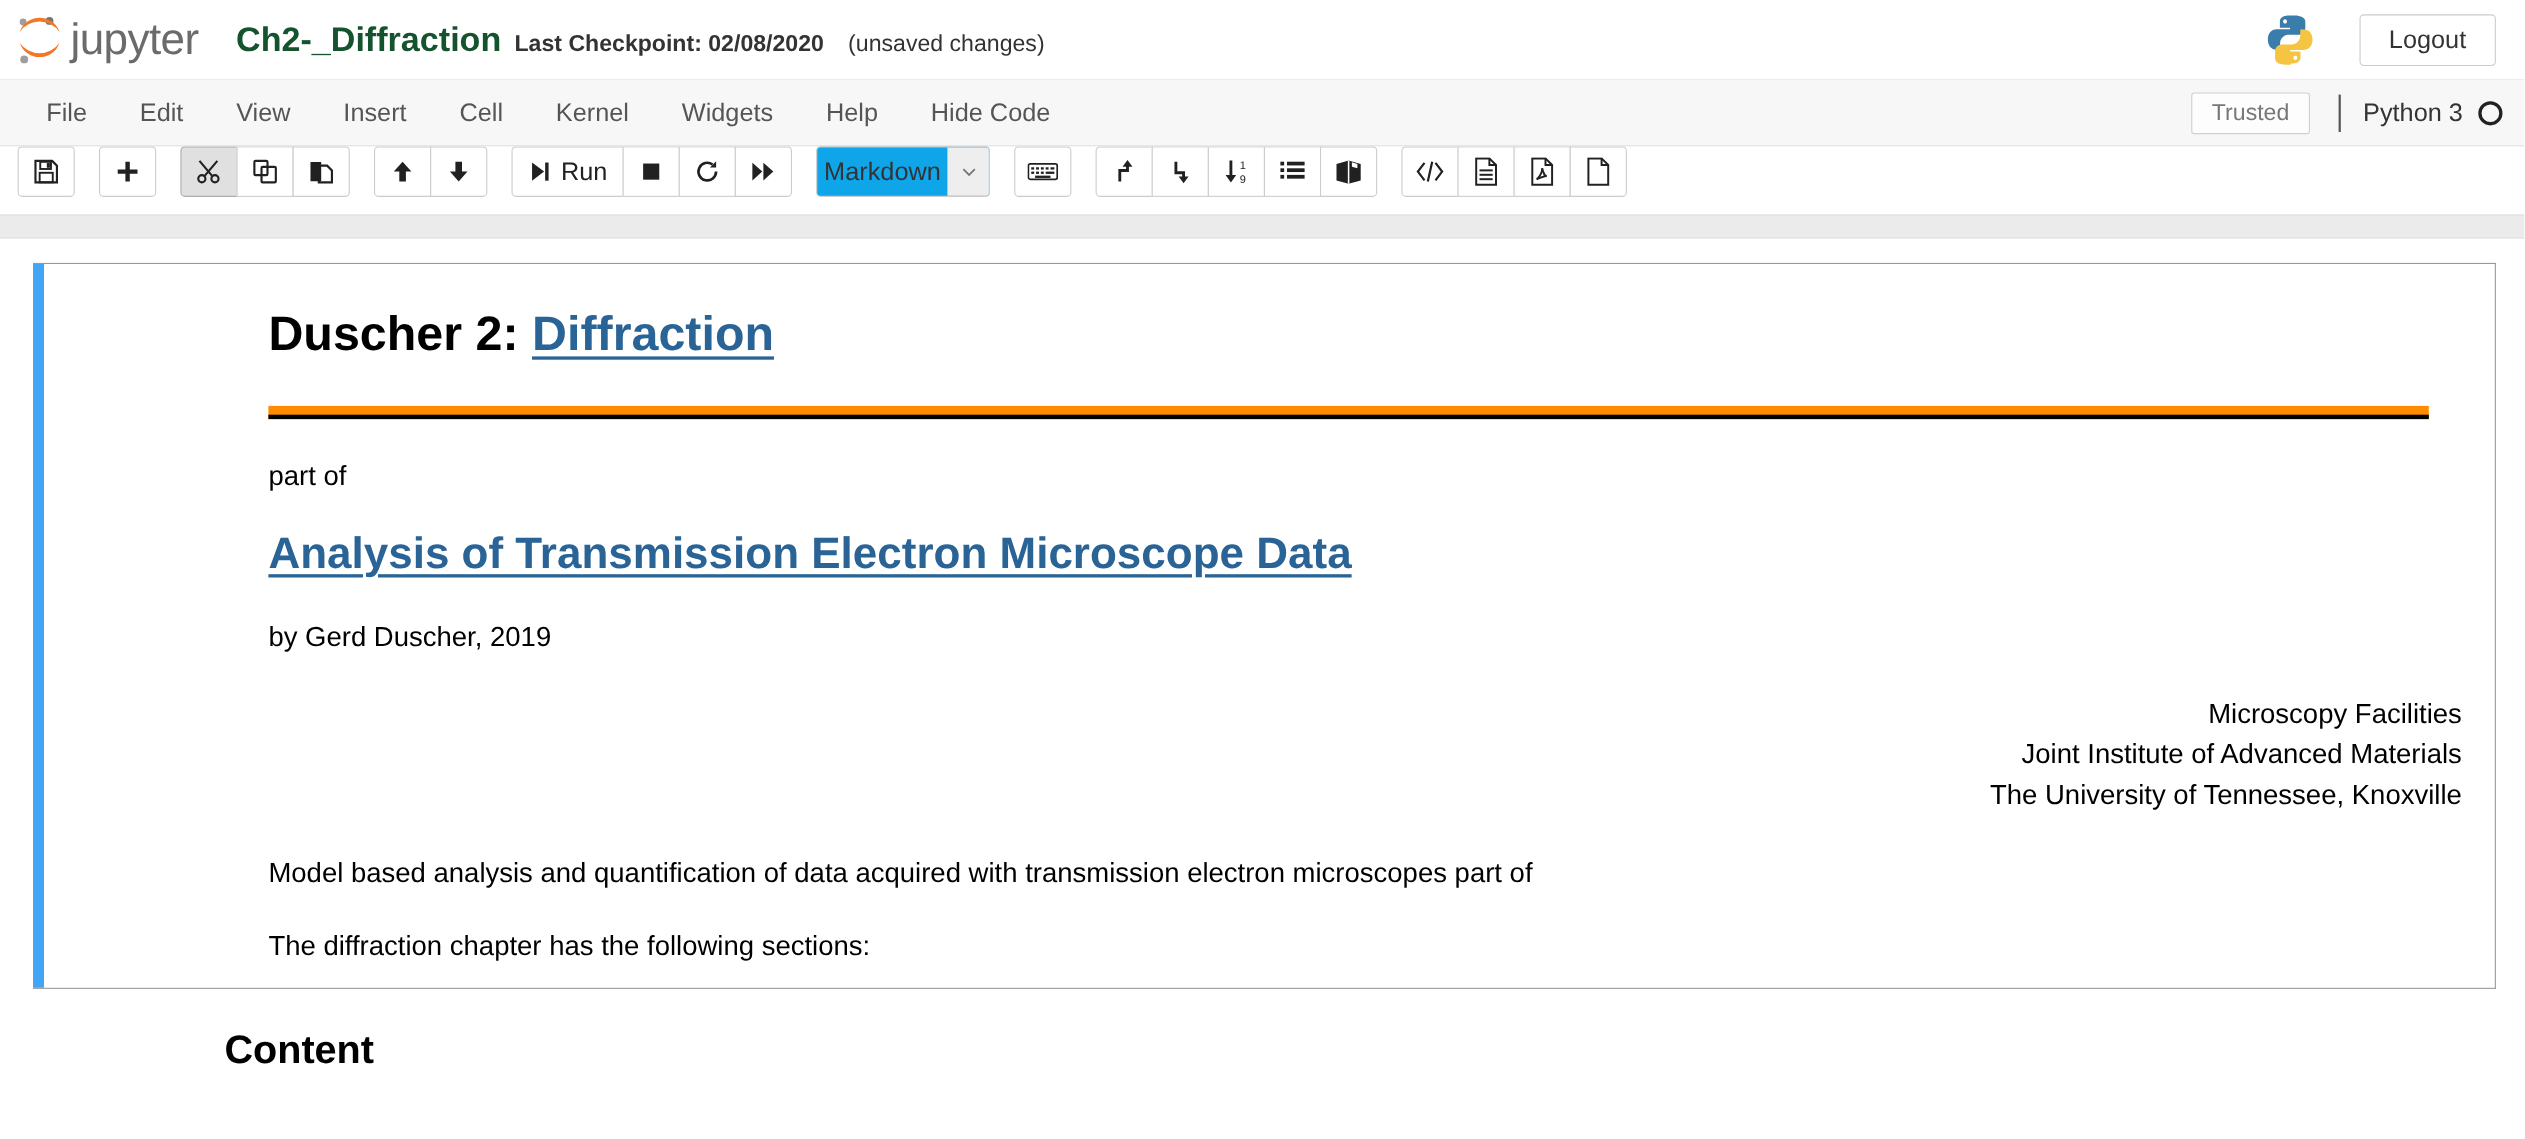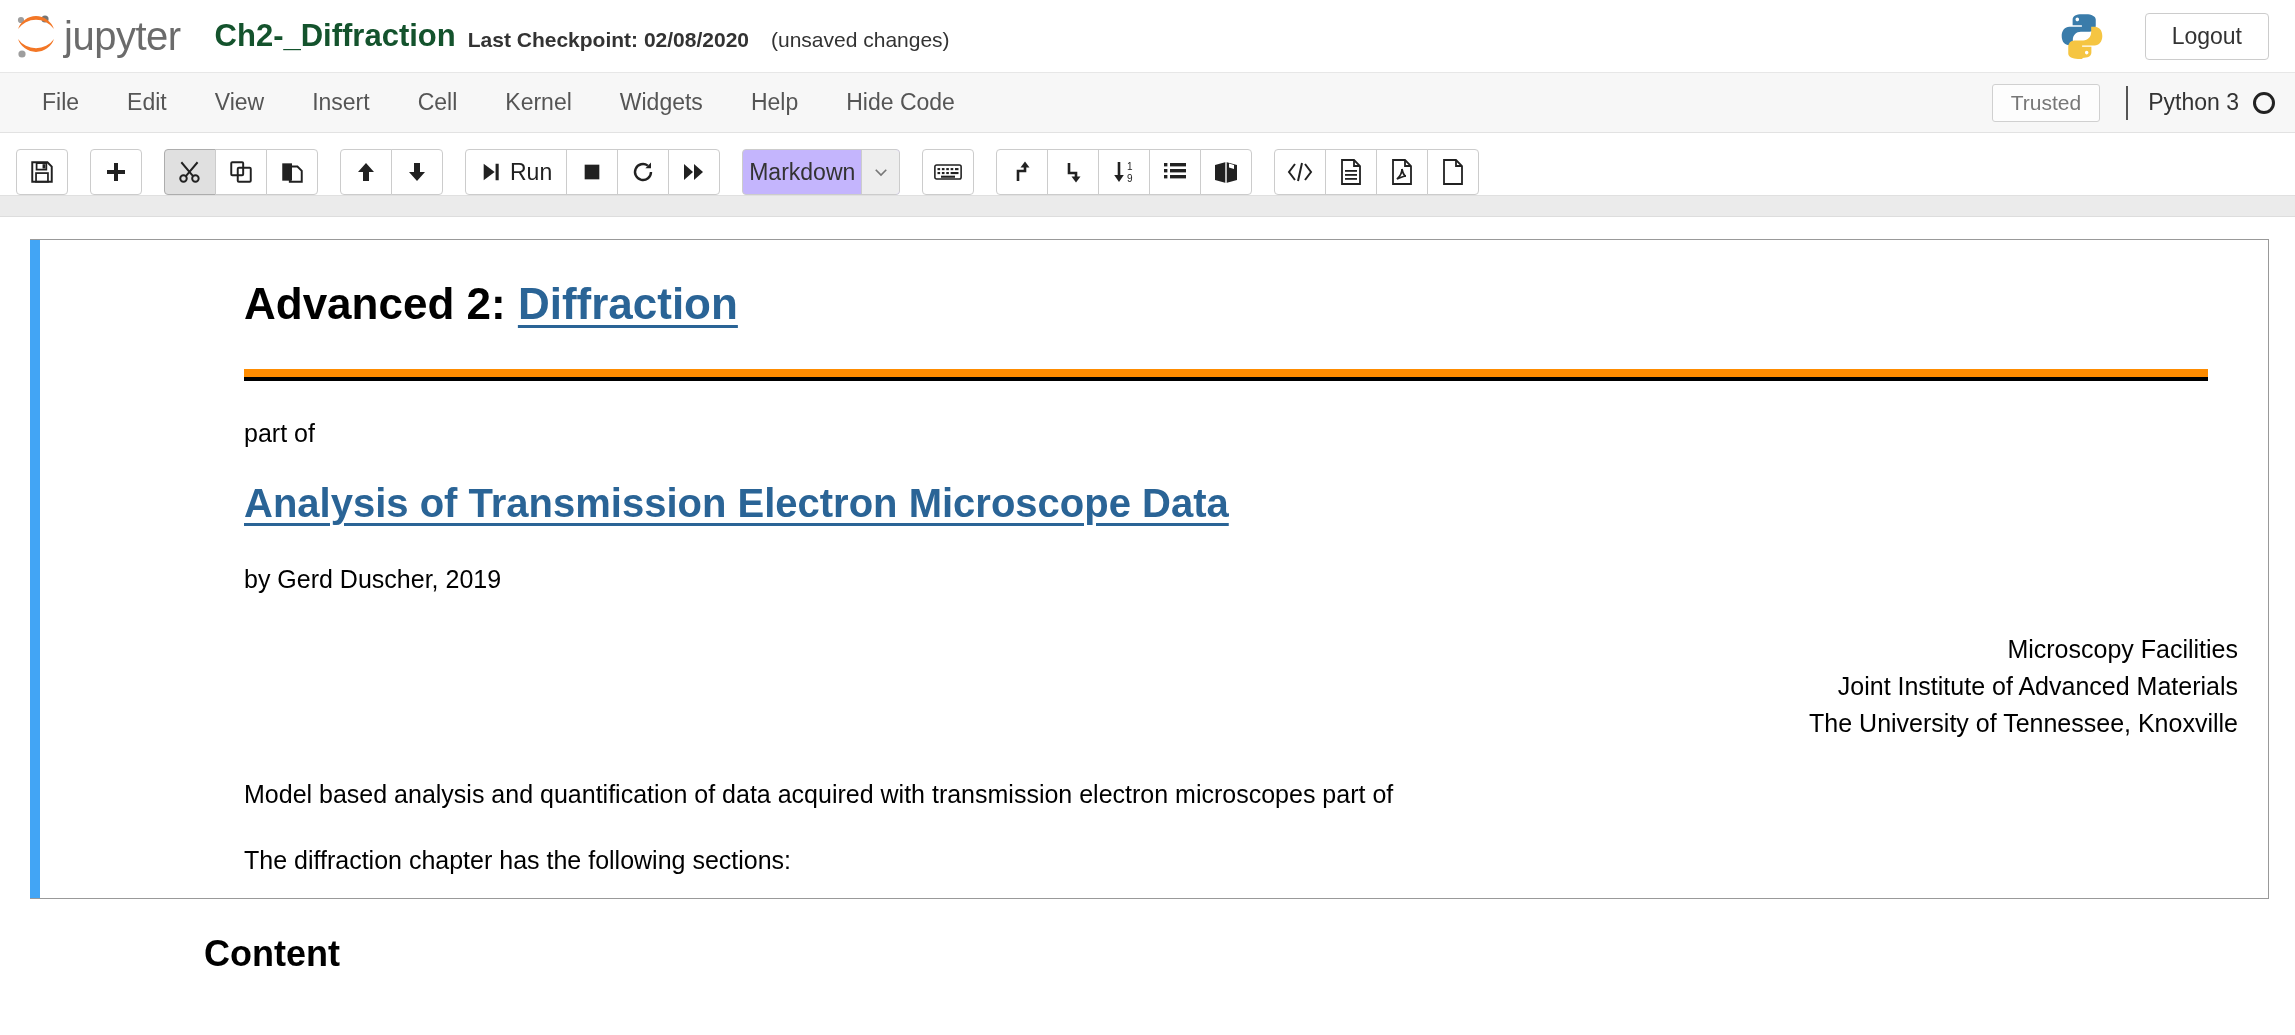--- a/index.html
+++ b/index.html
@@ -121,21 +121,21 @@
   .kernel-idle {
     width: 22px; height: 22px; border: 3px solid #222;
     border-radius: 50%; display: inline-block; margin-right: 4px;
   }
 
   
   .toolbar {
     height: 62px;
     background: #ffffff;
     display: flex;
-    align-items: flex-end;
+    align-items: flex-start;
     padding: 0 16px;
     gap: 0;
   }
   .btn-group { display: flex; margin-right: 22px; }
   .tb-btn {
     width: 52px; height: 46px;
     border: 1px solid #cccccc;
     background: #ffffff;
     display: flex; align-items: center; justify-content: center;
     cursor: pointer;
@@ -146,21 +146,21 @@
   .btn-group .tb-btn:last-child  { border-radius: 0 4px 4px 0; }
   .btn-group .tb-btn:only-child  { border-radius: 4px; }
   .tb-btn.active { background: #e0e0e0; border-color: #adadad; }
   .tb-btn.wide { width: auto; padding: 0 14px; gap: 8px; font-size: 23px; }
   .tb-btn svg { display: block; }
 
   .cell-type-select {
     width: 158px; height: 46px;
     border: 1px solid #cccccc;
     border-radius: 4px;
-    background: #c4b5fd;
+    background: #0ea5e9;
     font-size: 23px;
     color: #333;
     font-family: "Liberation Sans", sans-serif;
     padding-left: 6px;
     margin-right: 22px;
     display: flex; align-items: center;
     position: relative;
     cursor: pointer;
   }
   .cell-type-select .caret-box {
@@ -477,21 +477,21 @@
 </div>
 
 <div class="toolbar-gap"></div>
 
 <div class="notebook">
   <div class="cell">
     <div class="cell-marker"></div>
     <div class="cell-body">
 
       <h1 class="chapter-title">
-        <span>Advanced 2: </span><a href="#">Diffraction</a>
+        <span>Duscher 2: </span><a href="#">Diffraction</a>
       </h1>
 
       <div class="orange-rule"></div>
 
       <p class="body-text">part of</p>
 
       <h2 class="big-link">
         <a href="#">Analysis of Transmission Electron Microscope Data</a>
       </h2>
 

